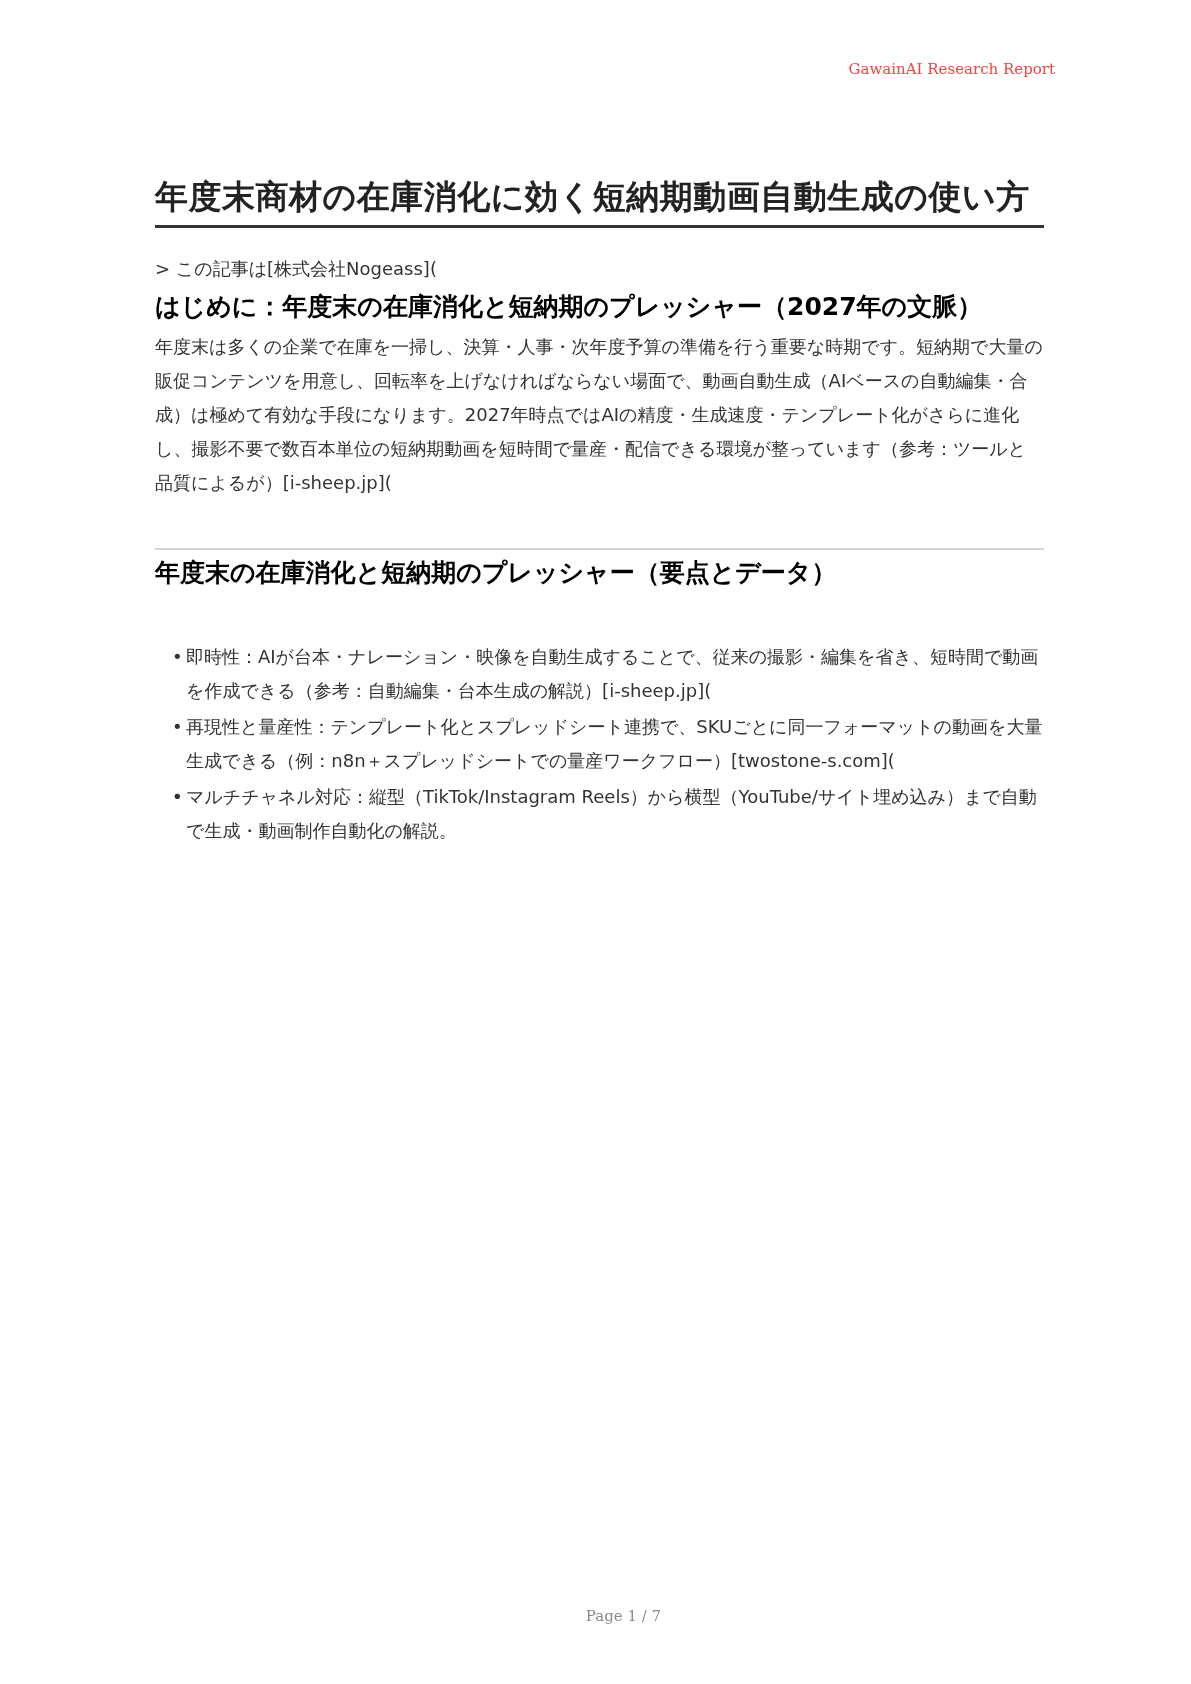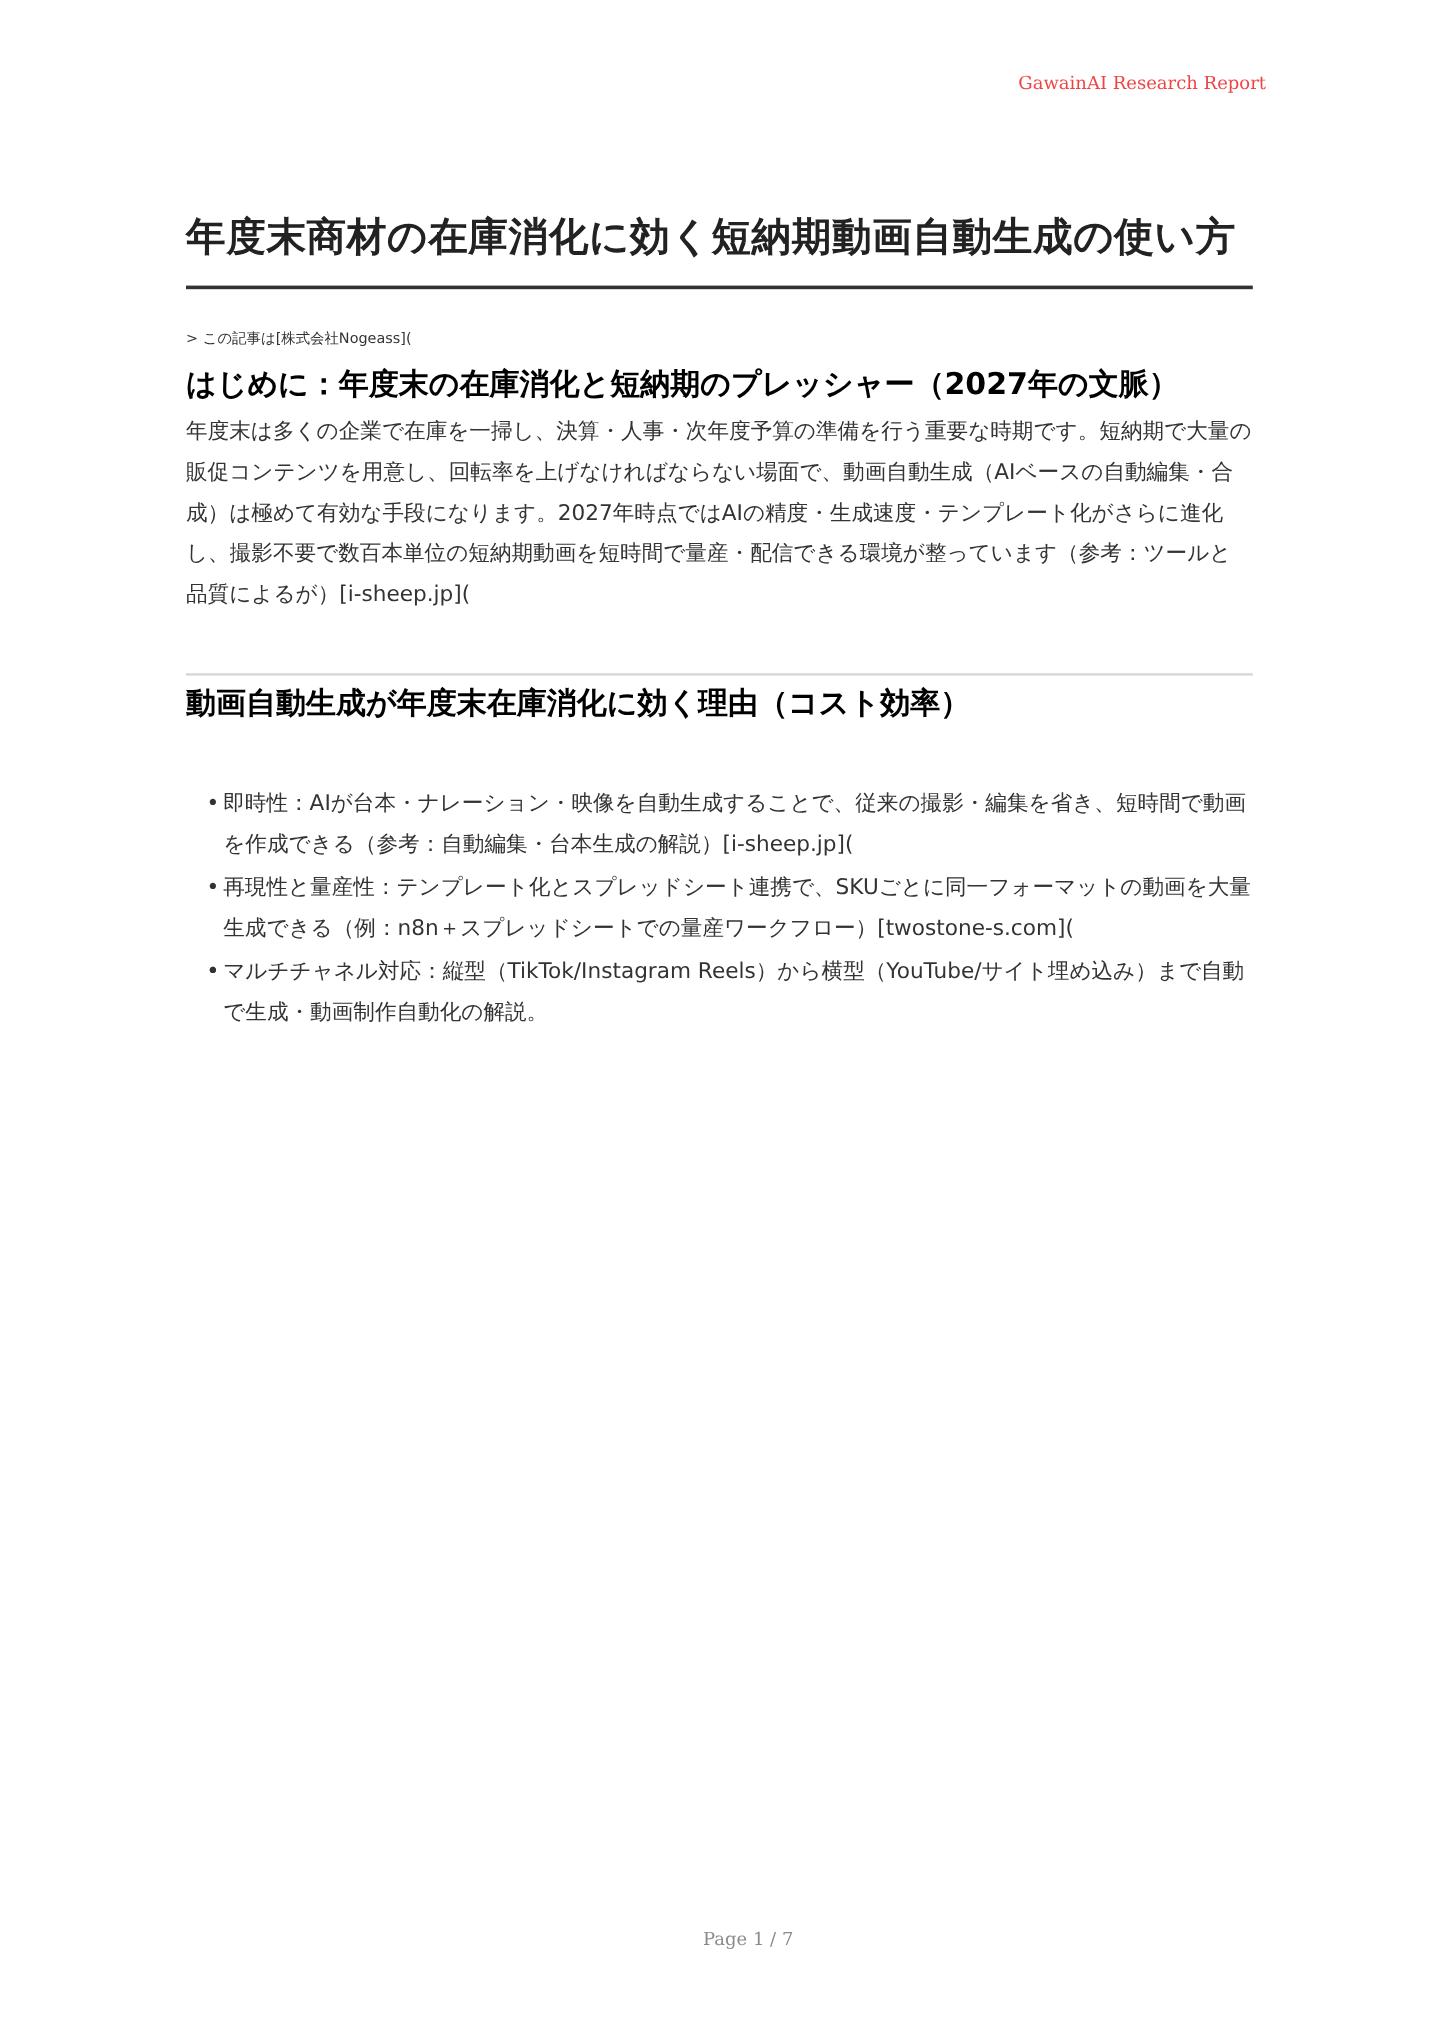--- a/index.html
+++ b/index.html
@@ -4,22 +4,22 @@
   <style>
     html, body { margin: 0; padding: 0; background: #ffffff; }
     body { width: 1191px; height: 1684px; position: relative; overflow: hidden;
       font-family: "DejaVu Sans", "Liberation Sans", sans-serif; color: #333333; }
     .running-header { position: absolute; top: 60px; right: 136px;
       font-family: "DejaVu Serif", "Liberation Serif", serif; font-size: 15px; color: #ef4444; }
     .page-footer { position: absolute; top: 1607px; left: 0; width: 100%; text-align: center;
       font-family: "DejaVu Serif", "Liberation Serif", serif; font-size: 15px; color: #8a8a8a; padding-left: 28px; }
     .content { position: absolute; left: 155px; width: 889px; top: 170px; }
     h1.doc-title { margin: 0; font-size: 33px; line-height: 54px; font-weight: bold; color: #222;
-      letter-spacing: 0.5px; padding-bottom: 14px; border-bottom: 3px solid #333; }
-    .blockquote-line { margin: 26px 0 0 0; font-size: 12px; line-height: 30px; color: #333; }
+      letter-spacing: 0.5px; padding-bottom: 1px; border-bottom: 3px solid #333; }
+    .blockquote-line { margin: 26px 0 0 0; font-size: 18px; line-height: 30px; color: #333; }
     h2.section-title { margin: 0; font-size: 25px; line-height: 46px; font-weight: bold; color: #000000; }
     .h2-first { margin-top: 78px; }
     p.body-para { margin: 0; font-size: 18px; line-height: 34px; color: #333; }
     .p1 { margin-top: 48px; }
     .p2 { margin-top: 32px; }
     hr.divider { border: none; border-top: 2px solid #d6d6d6; margin: 48px 0 0 0; }
     .h2-second { margin-top: 98px; }
     ul.bullets { margin: 44px 0 0 0; padding: 0 0 0 31px; list-style: none; }
     ul.bullets li { position: relative; font-size: 18px; line-height: 34px; color: #333;
       padding-left: 0; margin-bottom: 2px; }
@@ -32,21 +32,21 @@
 
 <div class="content">
   <h1 class="doc-title">年度末商材の在庫消化に効く短納期動画自動生成の使い方</h1>
   <p class="blockquote-line">&gt; この記事は[株式会社Nogeass](</p>
 
   <h2 class="section-title h2-first">はじめに：年度末の在庫消化と短納期のプレッシャー（2027年の文脈）</h2>
   <p class="body-para p1">年度末は多くの企業で在庫を一掃し、決算・人事・次年度予算の準備を行う重要な時期です。短納期で大量の販促コンテンツを用意し、回転率を上げなければならない場面で、動画自動生成（AIベースの自動編集・合成）は極めて有効な手段になります。2027年時点ではAIの精度・生成速度・テンプレート化がさらに進化し、撮影不要で数百本単位の短納期動画を短時間で量産・配信できる環境が整っています（参考：ツールと品質によるが）[i-sheep.jp](</p>
 
   <hr class="divider">
 
-  <h2 class="section-title h2-second">動画自動生成が年度末在庫消化に効く理由（コスト効率）</h2>
+  <h2 class="section-title h2-second">年度末の在庫消化と短納期のプレッシャー（要点とデータ）</h2>
   <ul class="bullets">
     <li><span class="bullet-dot">•</span><span>即時性：AIが台本・ナレーション・映像を自動生成することで、従来の撮影・編集を省き、短時間で動画を作成できる（参考：自動編集・台本生成の解説）[i-sheep.jp](</span></li>
     <li><span class="bullet-dot">•</span><span>再現性と量産性：テンプレート化とスプレッドシート連携で、SKUごとに同一フォーマットの動画を大量生成できる（例：n8n＋スプレッドシートでの量産ワークフロー）[twostone-s.com](</span></li>
     <li><span class="bullet-dot">•</span></li>
     <li><span class="bullet-dot">•</span><span>マルチチャネル対応：縦型（TikTok/Instagram Reels）から横型（YouTube/サイト埋め込み）まで自動で生成・動画制作自動化の解説。</span></li>
   </ul>
 </div>
 
 <div class="page-footer">Page 1 / 7</div>
 

